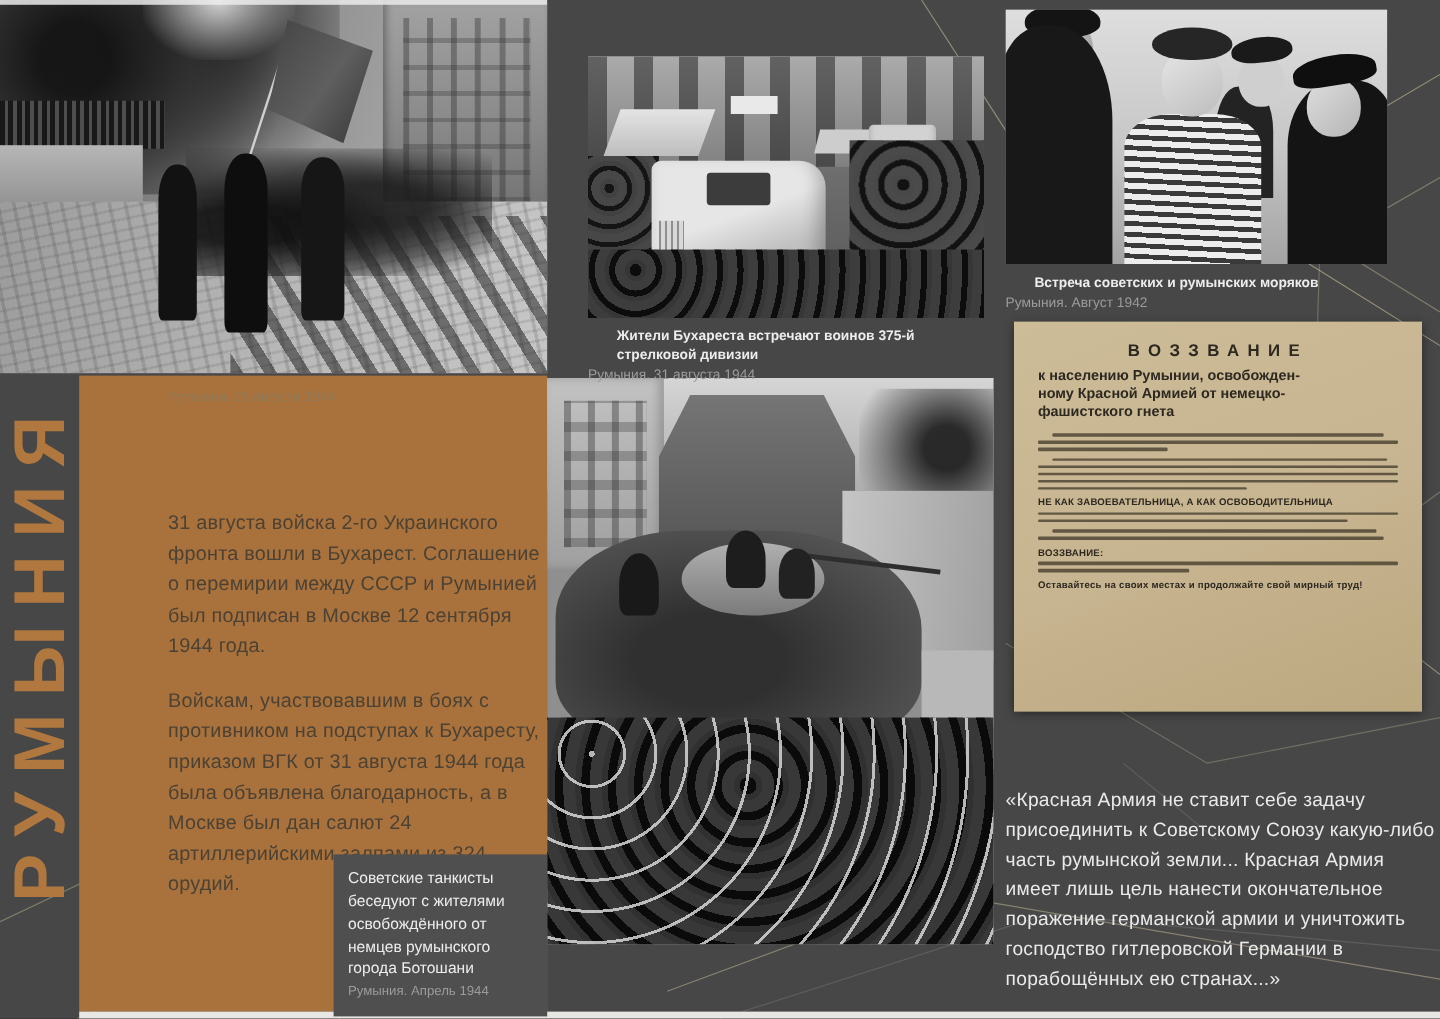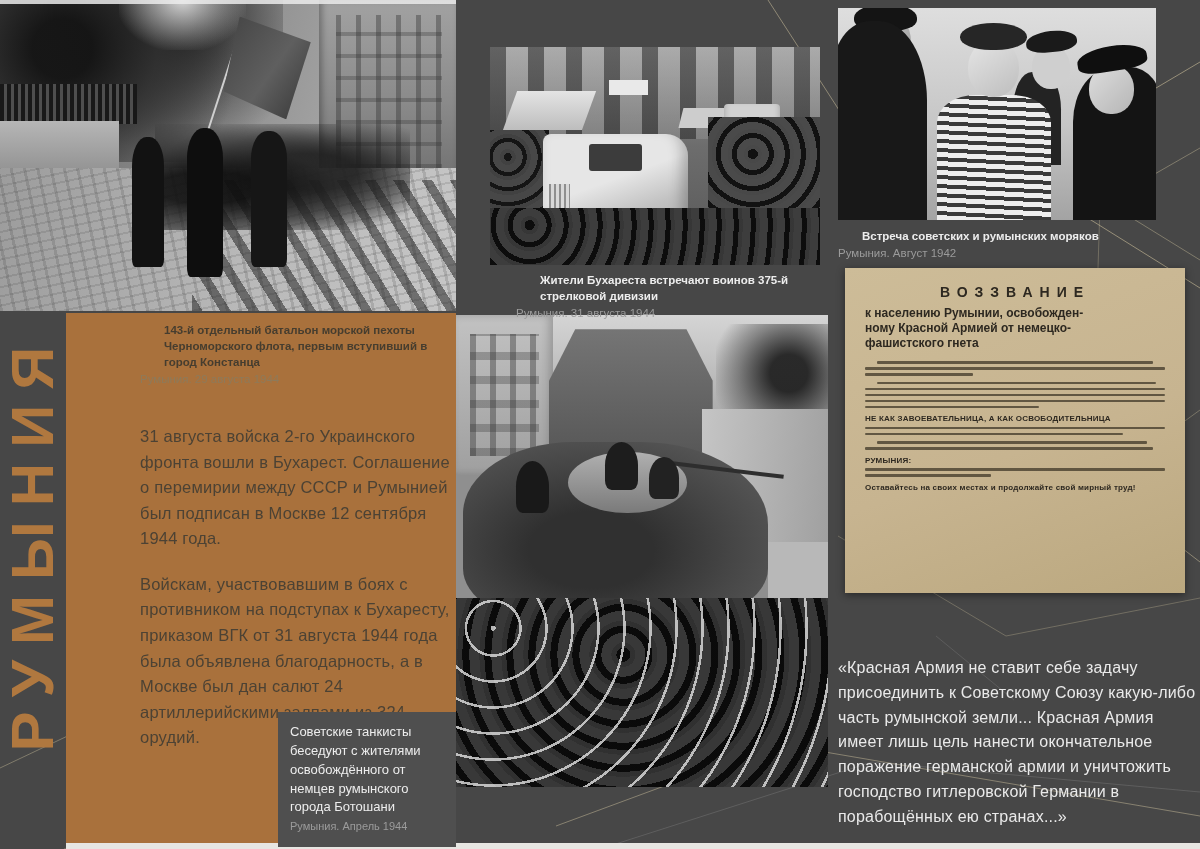--- a/index.html
+++ b/index.html
@@ -179,21 +179,20 @@
     <i class="pm-topline"></i>
   </div>
 
   <div class="abs vtitle-strip">
     <span>РУМЫНИЯ</span>
   </div>
 
   <div class="abs orange-panel"></div>
 
   <div class="abs cap cap-on-orange" style="left:140px;top:322px;width:302px;">
-    <div class="t">143-й отдельный батальон морской пехоты Черноморского флота, первым вступивший в город Констанца</div>
     <div class="m">Румыния. 29 августа 1944</div>
   </div>
 
   <div class="abs body-text">
     <p>31 августа войска 2-го Украинского фронта вошли в Бухарест. Соглашение о перемирии между СССР и Румынией был подписан в Москве 12 сентября 1944 года.</p>
     <p>Войскам, участвовавшим в боях с противником на подступах к Бухаресту, приказом ВГК от 31 августа 1944 года была объявлена благодарность, а в Москве был дан салют 24 артиллерийскими залпами из 324 орудий.</p>
   </div>
 
   <div class="abs caption-box">
     <div class="t">Советские танкисты беседуют с жителями освобождённого от немцев румынского города Ботошани</div>
@@ -206,21 +205,21 @@
     <i class="bb-awn1"></i>
     <i class="bb-awn2"></i>
     <i class="bb-sign"></i>
     <i class="bb-crowdL"></i>
     <i class="bb-truck2"></i>
     <i class="bb-truck"></i>
     <i class="bb-crowdR"></i>
     <i class="bb-crowdB"></i>
   </div>
 
-  <div class="abs cap" style="left:516px;top:272px;width:330px;">
+  <div class="abs cap" style="left:490px;top:272px;width:330px;">
     <div class="t">Жители Бухареста встречают воинов 375-й стрелковой дивизии</div>
     <div class="m">Румыния. 31 августа 1944</div>
   </div>
 
   <div class="photo layer" style="left:456px;top:315px;width:372px;height:472px;">
     <i class="pt-sky"></i>
     <i class="pt-bldL"></i>
     <i class="pt-house"></i>
     <i class="pt-trees"></i>
     <i class="pt-roadR"></i>
@@ -275,21 +274,21 @@
     <div class="doc-para">
       <b class="doc-bold">НЕ КАК ЗАВОЕВАТЕЛЬНИЦА, А КАК ОСВОБОДИТЕЛЬНИЦА</b>
       <i class="doc-line" style="width:100%"></i>
       <i class="doc-line" style="width:86%"></i>
     </div>
     <div class="doc-para">
       <i class="doc-line ind" style="width:90%"></i>
       <i class="doc-line" style="width:96%"></i>
     </div>
     <div class="doc-para">
-      <b class="doc-bold">РУМЫНИЯ:</b>
+      <b class="doc-bold">ВОЗЗВАНИЕ:</b>
       <i class="doc-line" style="width:100%"></i>
       <i class="doc-line" style="width:42%"></i>
     </div>
     <div class="doc-para">
       <b class="doc-bold">Оставайтесь на своих местах и продолжайте свой мирный труд!</b>
     </div>
   </div>
 
 
   <div class="abs quote">«Красная Армия не ставит себе задачу присоединить к Советскому Союзу какую-либо часть румынской земли... Красная Армия имеет лишь цель нанести окончательное поражение германской армии и уничтожить господство гитлеровской Германии в порабощённых ею странах...»</div>

